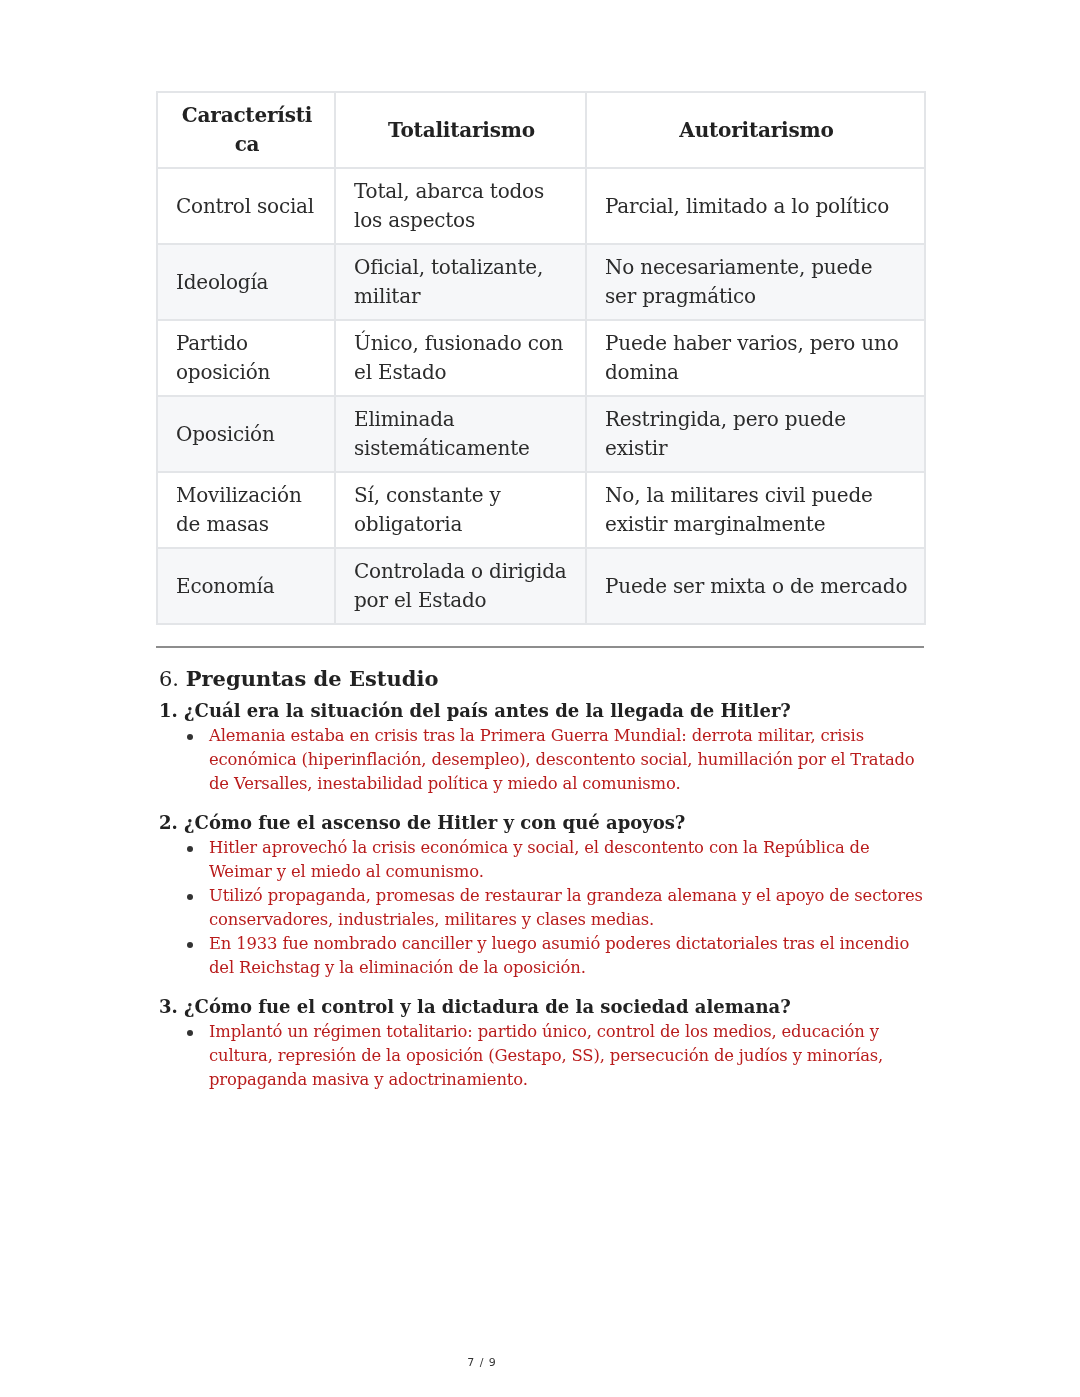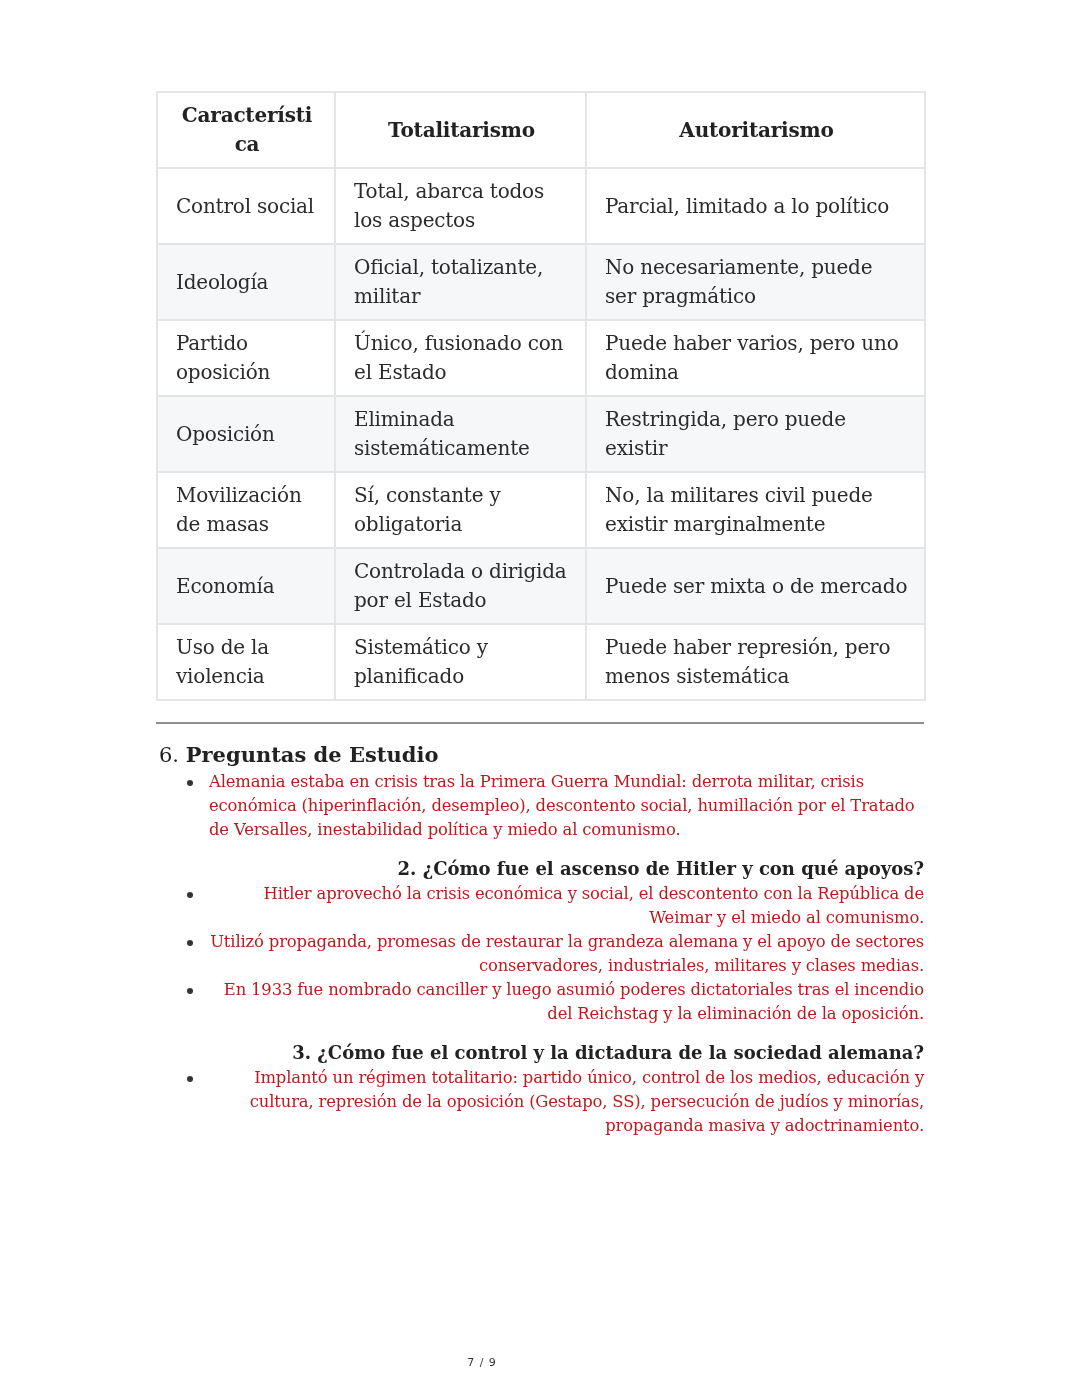--- a/index.html
+++ b/index.html
@@ -88,21 +88,21 @@
     ul.answers li::before {
       content: "";
       position: absolute;
       left: -22px;
       top: 10px;
       width: 6px;
       height: 6px;
       border-radius: 50%;
       background: #333;
     }
-    .q-block + .q-block { margin-top: 14px; text-align: right; }
+    .q-block + .q-block { margin-top: 14px; }
     .pagenum {
       position: absolute;
       top: 1356px;
       left: 0;
       width: 964px;
       text-align: center;
       font-family: "DejaVu Sans", "Liberation Sans", sans-serif;
       font-size: 11px;
       color: #333;
       letter-spacing: 1px;
@@ -150,33 +150,29 @@
       <tr>
         <td>Movilización de masas</td>
         <td>Sí, constante y obligatoria</td>
         <td>No, la militares civil puede existir marginalmente</td>
       </tr>
       <tr>
         <td>Economía</td>
         <td>Controlada o dirigida por el Estado</td>
         <td>Puede ser mixta o de mercado</td>
       </tr>
-      <tr>
-        <td>Uso de la violencia</td>
-        <td>Sistemático y planificado</td>
-        <td>Puede haber represión, pero menos sistemática</td>
-      </tr>
     </tbody>
   </table>
 
   <div class="rule"></div>
 
   <h2 class="section"><span>6.</span> <b>Preguntas de Estudio</b></h2>
 
   <div class="q-block">
+    <div class="question">1. ¿Cuál era la situación del país antes de la llegada de Hitler?</div>
     <ul class="answers">
       <li>Alemania estaba en crisis tras la Primera Guerra Mundial: derrota militar, crisis económica (hiperinflación, desempleo), descontento social, humillación por el Tratado de Versalles, inestabilidad política y miedo al comunismo.</li>
     </ul>
   </div>
 
   <div class="q-block">
     <div class="question">2. ¿Cómo fue el ascenso de Hitler y con qué apoyos?</div>
     <ul class="answers">
       <li>Hitler aprovechó la crisis económica y social, el descontento con la República de Weimar y el miedo al comunismo.</li>
       <li>Utilizó propaganda, promesas de restaurar la grandeza alemana y el apoyo de sectores conservadores, industriales, militares y clases medias.</li>

